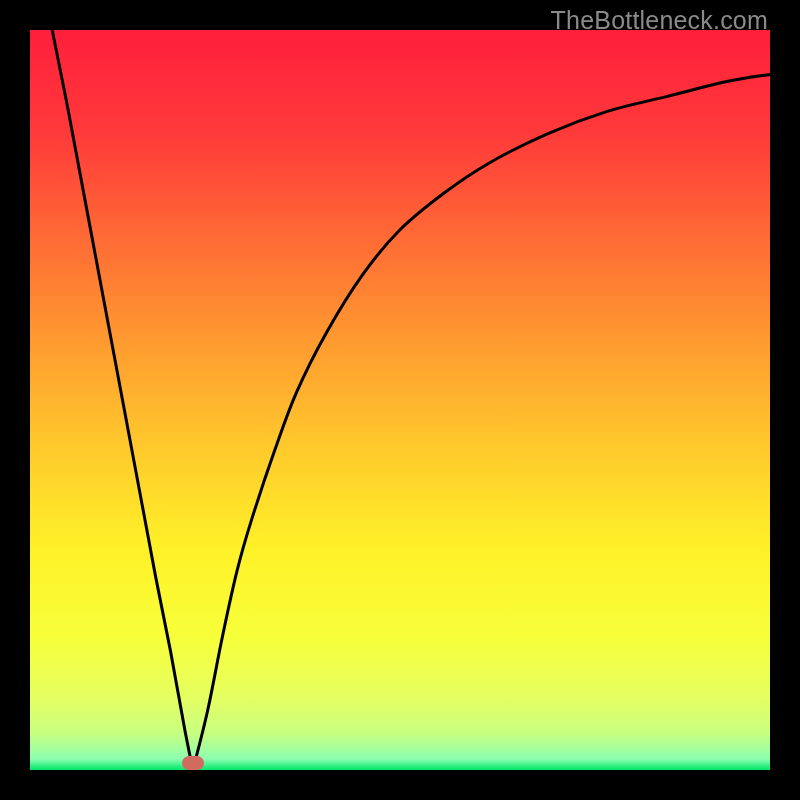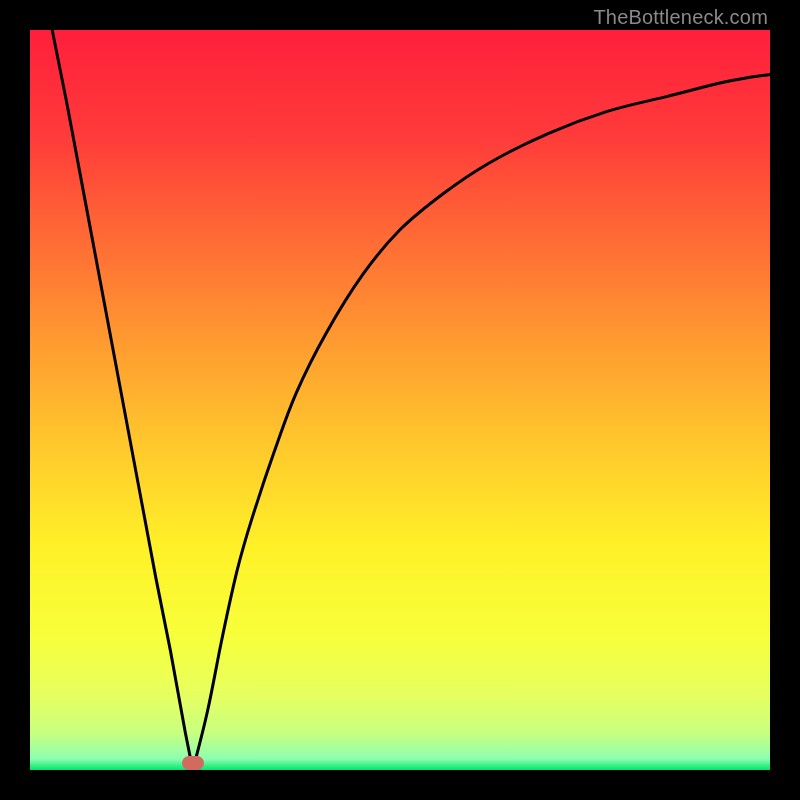--- a/index.html
+++ b/index.html
@@ -30,21 +30,21 @@
     left: 0;
     top: 0;
     width: 740px;
     height: 740px;
   }
   .watermark {
     position: absolute;
     top: 6px;
     right: 32px;
     font-family: Arial, Helvetica, sans-serif;
-    font-size: 20px;
+    font-size: 25px;
     color: #8a8a8a;
     letter-spacing: 0.2px;
   }
   .marker {
     position: absolute;
     width: 22px;
     height: 14px;
     background: #d16a5f;
     border-radius: 8px;
     transform: translate(-50%, -50%);

